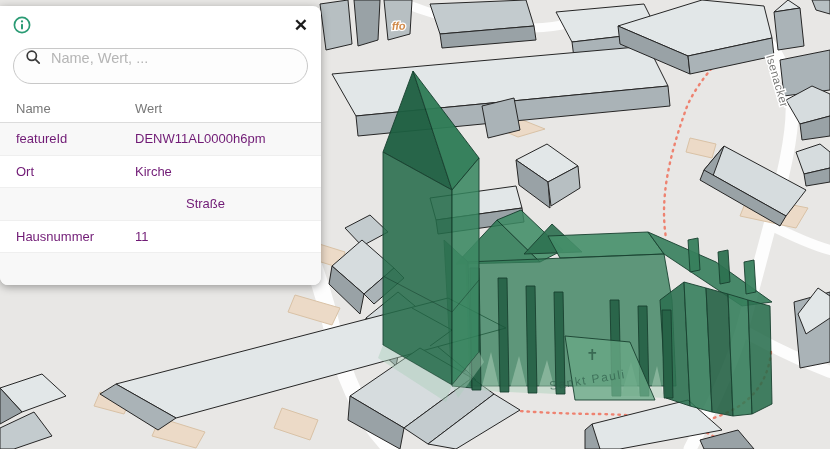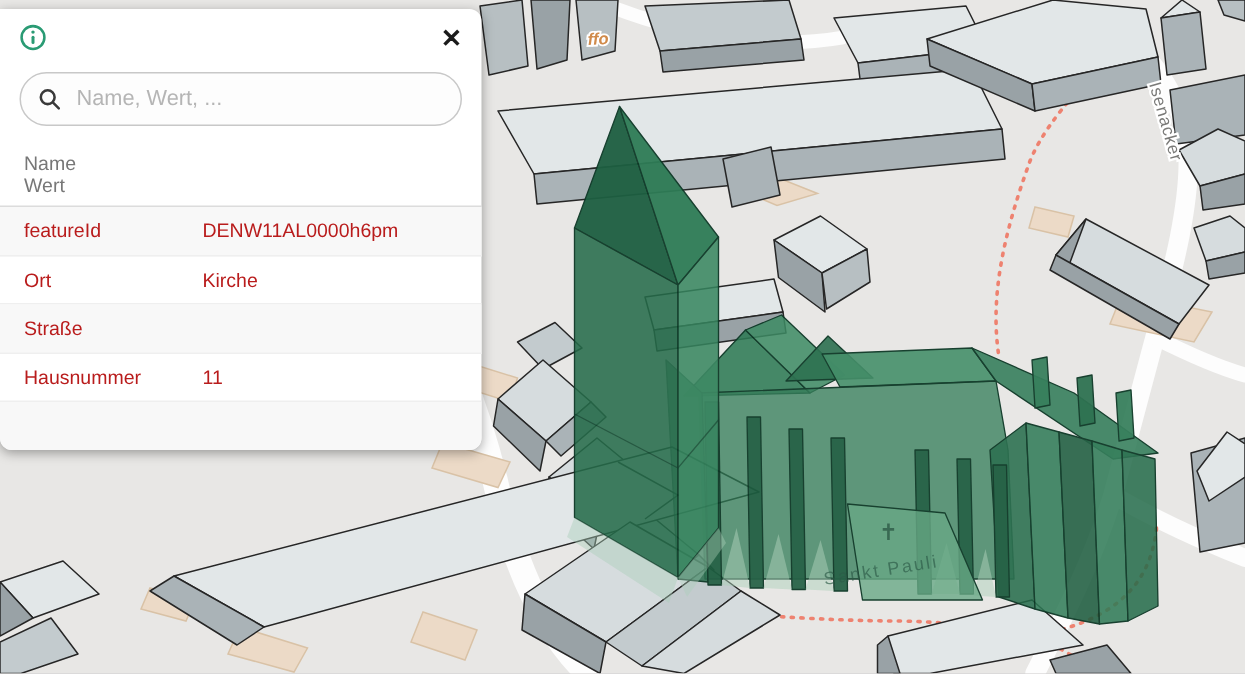--- a/index.html
+++ b/index.html
@@ -31,29 +31,29 @@
   .church-cross{fill:#27513f;opacity:.7;font-size:15px;}
   .street-frag{fill:#d08a4a;stroke:#fff;stroke-width:2.5;paint-order:stroke;font-size:11px;font-weight:bold;font-style:italic;}
 
   
   .panel{position:absolute;left:0;top:6px;width:321px;background:#fff;
          border-radius:0 8px 8px 8px;box-shadow:0 2px 8px rgba(0,0,0,.35);}
   .panel-header{display:flex;align-items:center;height:38px;padding:0 13px;gap:8px;}
   .panel-title{color:var(--c-accent,#2a9b74);font-weight:bold;font-size:15px;letter-spacing:.3px;}
   .close-btn{margin-left:auto;font-size:17px;font-weight:bold;color:#1b1b1b;cursor:pointer;line-height:1;}
   .search-wrap{margin:4px 13px 10px;border:1px solid #c8c8c8;border-radius:18px;height:34px;
-               display:flex;align-items:center;padding:0 11px;gap:8px;background:#fdfdfd;}
+               display:flex;align-items:flex-start;padding:0 11px;gap:8px;background:#fdfdfd;}
   .search-wrap input{border:none;outline:none;flex:1;font-size:14.5px;color:#444;background:transparent;
                      font-family:"Liberation Sans",sans-serif;}
   .search-wrap input::placeholder{color:#b5b5b5;}
-  .tbl-head{display:flex;padding:7px 16px 6px;color:#777;font-size:13px;border-bottom:1px solid #dcdcdc;flex-direction:column;}
+  .tbl-head{display:flex;padding:7px 16px 6px;color:#777;font-size:13px;border-bottom:1px solid #dcdcdc;}
   .col-name{width:119px;}
   .col-val{flex:1;}
-  .tbl-row{display:flex;align-items:center;height:31.6px;padding:0 16px;font-size:13px;color:#b91c1c;
-           border-bottom:1px solid #efefef;}
+  .tbl-row{display:flex;align-items:center;height:31.6px;padding:0 16px;font-size:13px;color:#701a75;
+           border-bottom:1px solid #efefef;justify-content:flex-end;}
   .tbl-row:nth-child(odd){background:#f8f8f8;}
   .tbl-row:last-child{border-bottom:none;border-radius:0 0 8px 8px;}
   .icon-info{flex:0 0 auto;}
 </style>
 </head>
 <body>
 
 <div class="stage">
 
   <svg class="map-svg" width="830" height="449" viewBox="0 0 830 449">

